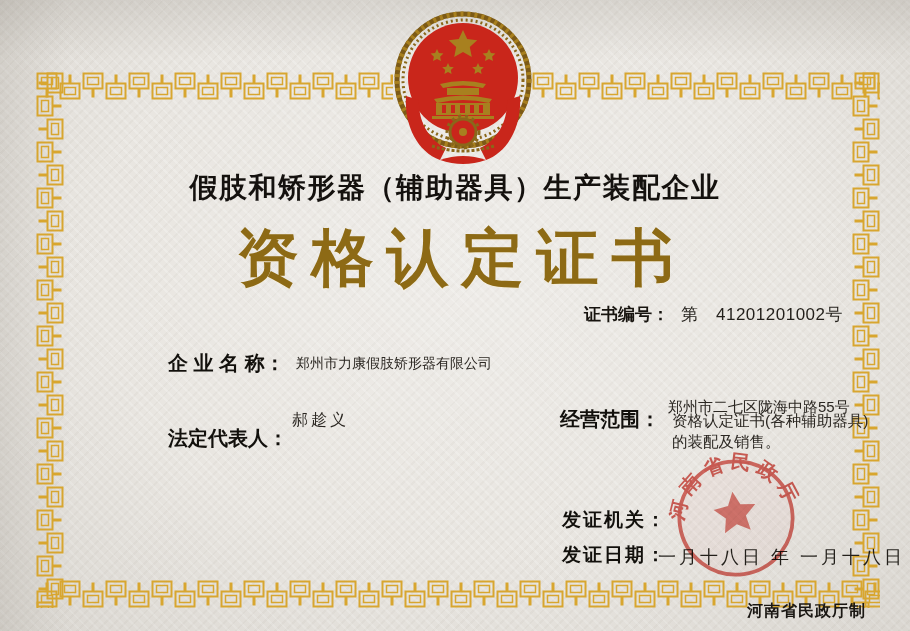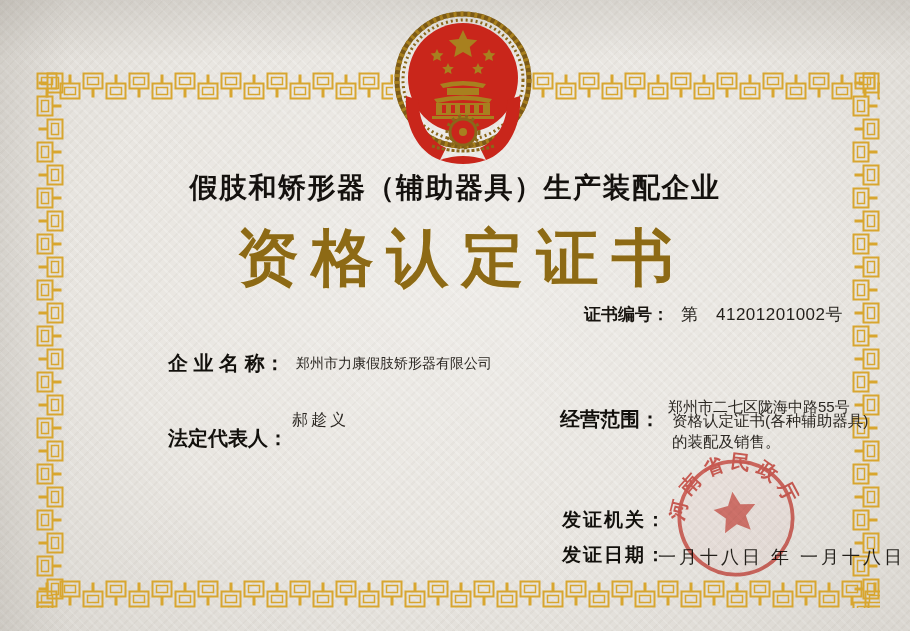--- a/index.html
+++ b/index.html
@@ -204,13 +204,14 @@
     <defs>
       <path id="sealArc" d="M 14 74 A 56 56 0 1 1 126 74" fill="none"></path>
     </defs>
     <circle cx="70" cy="70" r="60" fill="rgba(220,100,92,0.05)" stroke="#dc645c" stroke-width="4"></circle>
     <path d="M70 42 l6.6 14.3 15.7 1.9 -11.6 10.7 3.1 15.5 -13.8 -7.8 -13.8 7.8 3.1 -15.5 -11.6 -10.7 15.7 -1.9 Z" fill="#dc645c" opacity="0.9"></path>
     <text font-size="21" font-weight="bold" fill="#d7564e" letter-spacing="6" font-family="Liberation Sans, DejaVu Sans, sans-serif">
       <textPath href="#sealArc" startOffset="8">河南省民政厅</textPath>
     </text>
   </svg>
 
+  <div class="footer">河南省民政厅制</div>
 </div>
 
 </body></html>

